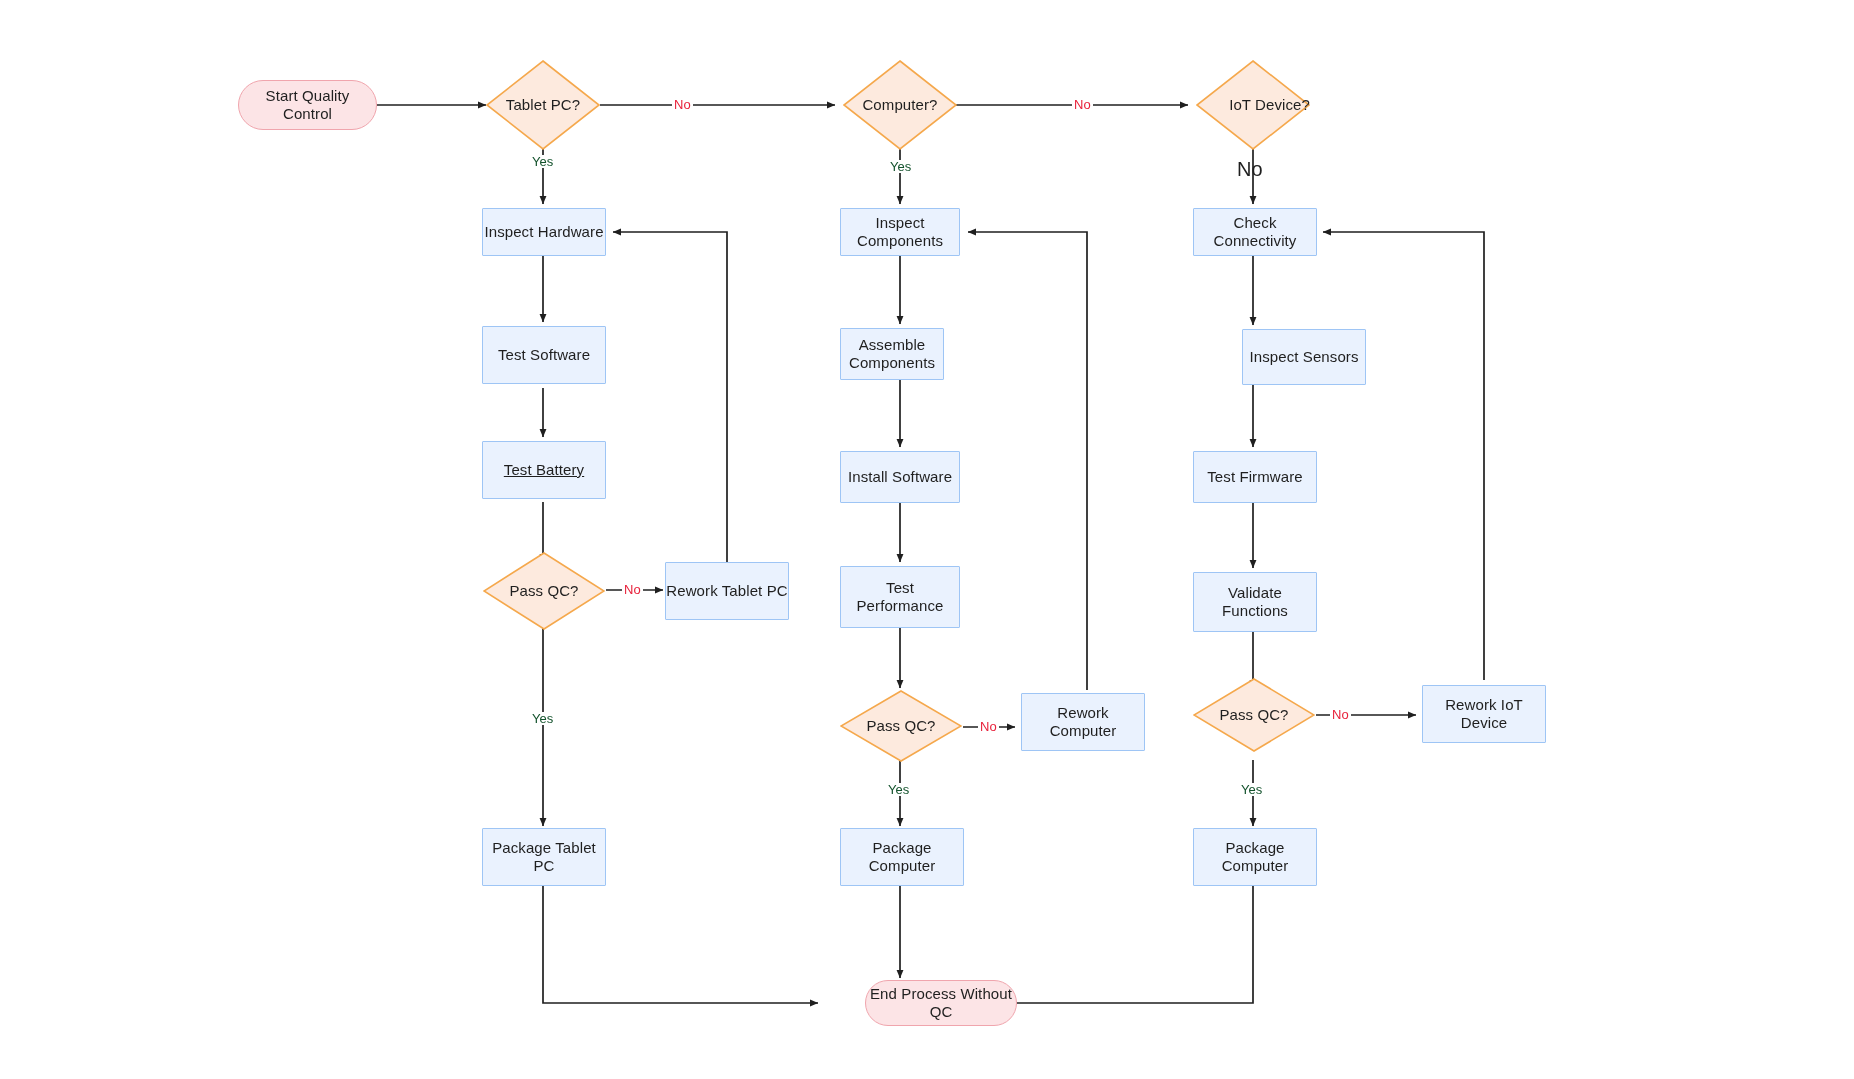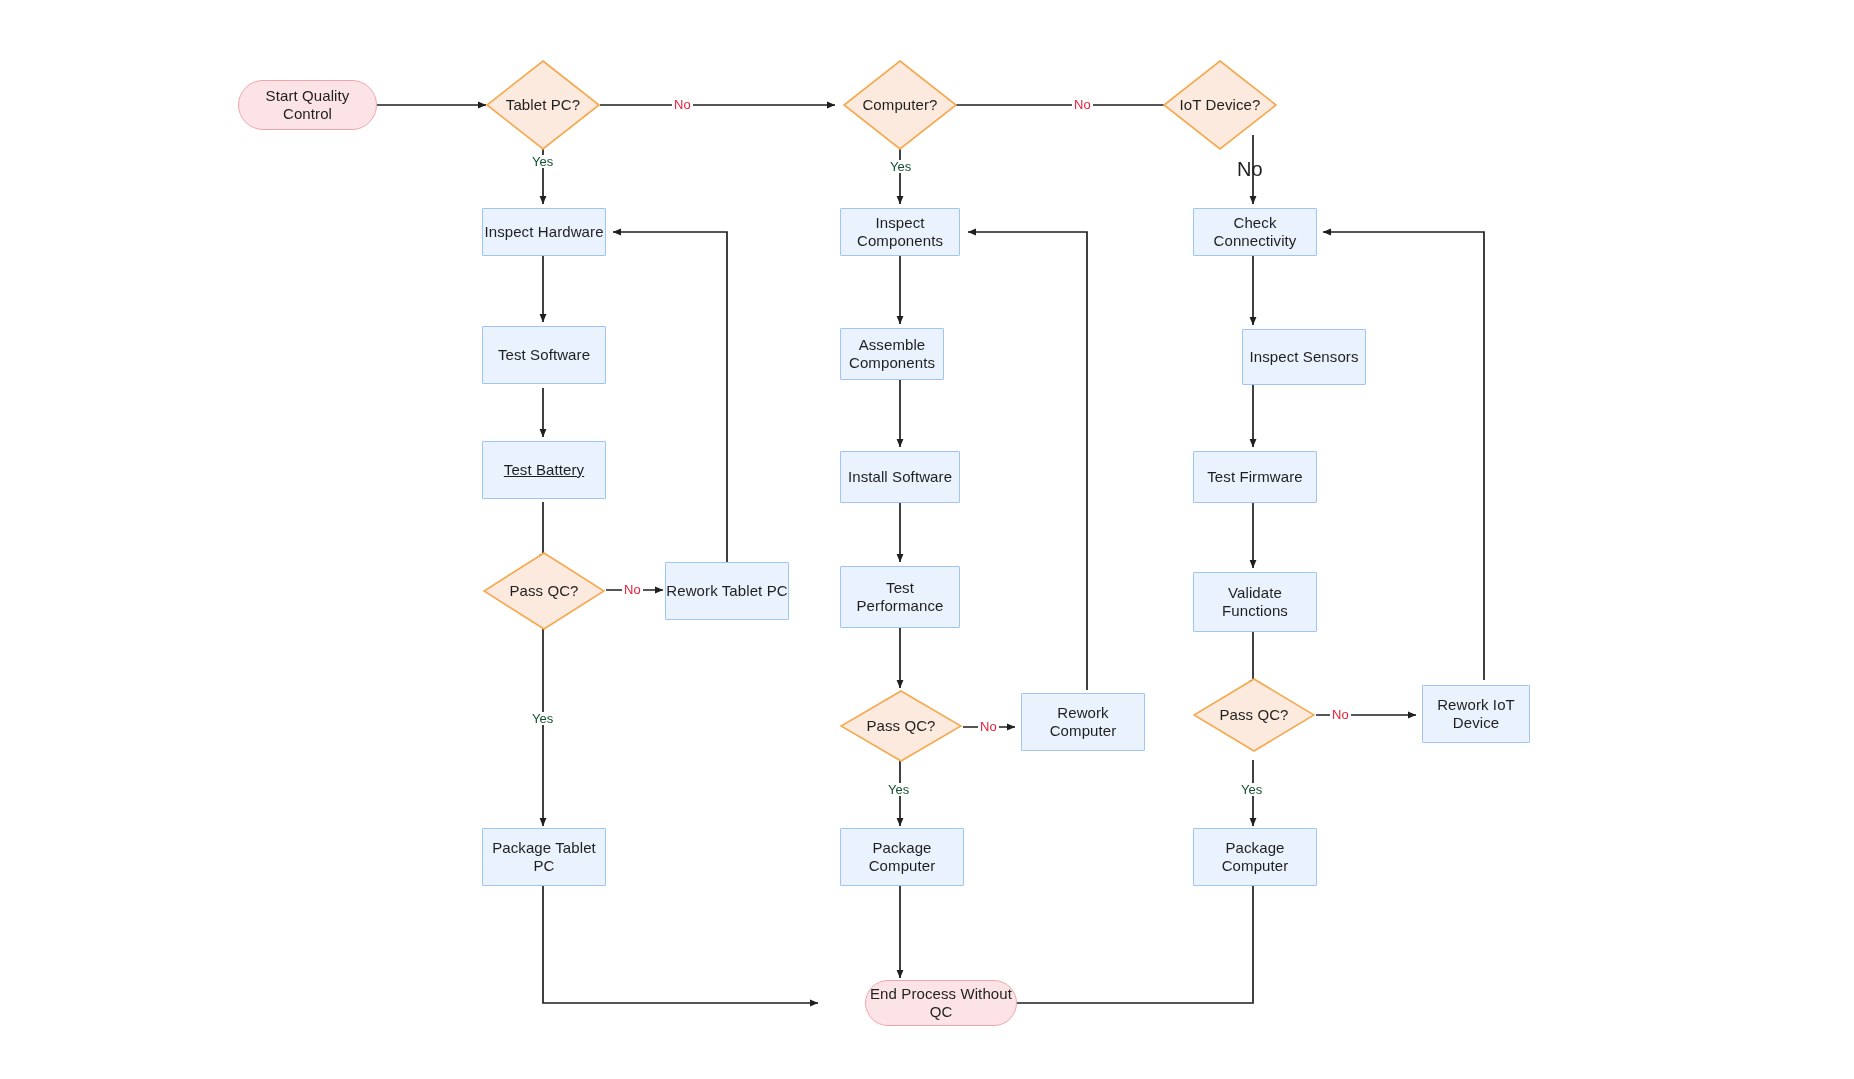--- a/index.html
+++ b/index.html
@@ -148,21 +148,21 @@
     <span class="label">Tablet PC?</span>
   </div>
 
   <div class="node decision" style="left:843px; top:60px; width:114px; height:90px;">
     <svg class="diamond-shape" viewBox="0 0 114 90" preserveAspectRatio="none">
       <polygon points="57,1 113,45 57,89 1,45" fill="#fdeade" stroke="#f5a84c" stroke-width="1.6"></polygon>
     </svg>
     <span class="label">Computer?</span>
   </div>
 
-  <div class="node decision" style="left:1163px; top:60px; width:114px; height:90px;">
+  <div class="node decision" style="left:1196px; top:60px; width:114px; height:90px;justify-content:flex-end;">
     <svg class="diamond-shape" viewBox="0 0 114 90" preserveAspectRatio="none">
       <polygon points="57,1 113,45 57,89 1,45" fill="#fdeade" stroke="#f5a84c" stroke-width="1.6"></polygon>
     </svg>
     <span class="label">IoT Device?</span>
   </div>
 
   <div class="node process" style="left:482px; top:208px; width:124px; height:48px;">
     <span class="label">Inspect Hardware</span>
   </div>
   <div class="node process" style="left:482px; top:326px; width:124px; height:58px;">
@@ -220,21 +220,21 @@
   </div>
   <div class="node process" style="left:1193px; top:572px; width:124px; height:60px;">
     <span class="label">Validate Functions</span>
   </div>
   <div class="node decision" style="left:1193px; top:678px; width:122px; height:74px;">
     <svg class="diamond-shape" viewBox="0 0 122 74" preserveAspectRatio="none">
       <polygon points="61,1 121,37 61,73 1,37" fill="#fdeade" stroke="#f5a84c" stroke-width="1.6"></polygon>
     </svg>
     <span class="label">Pass QC?</span>
   </div>
-  <div class="node process" style="left:1422px; top:685px; width:108px; height:58px;">
+  <div class="node process" style="left:1422px; top:685px; width:124px; height:58px;">
     <span class="label">Rework IoT Device</span>
   </div>
   <div class="node process" style="left:1193px; top:828px; width:124px; height:58px;">
     <span class="label">Package Computer</span>
   </div>
 
   <div class="node terminal" style="left:865px; top:980px; width:152px; height:46px;">
     <span class="label">End Process Without QC</span>
   </div>
 

